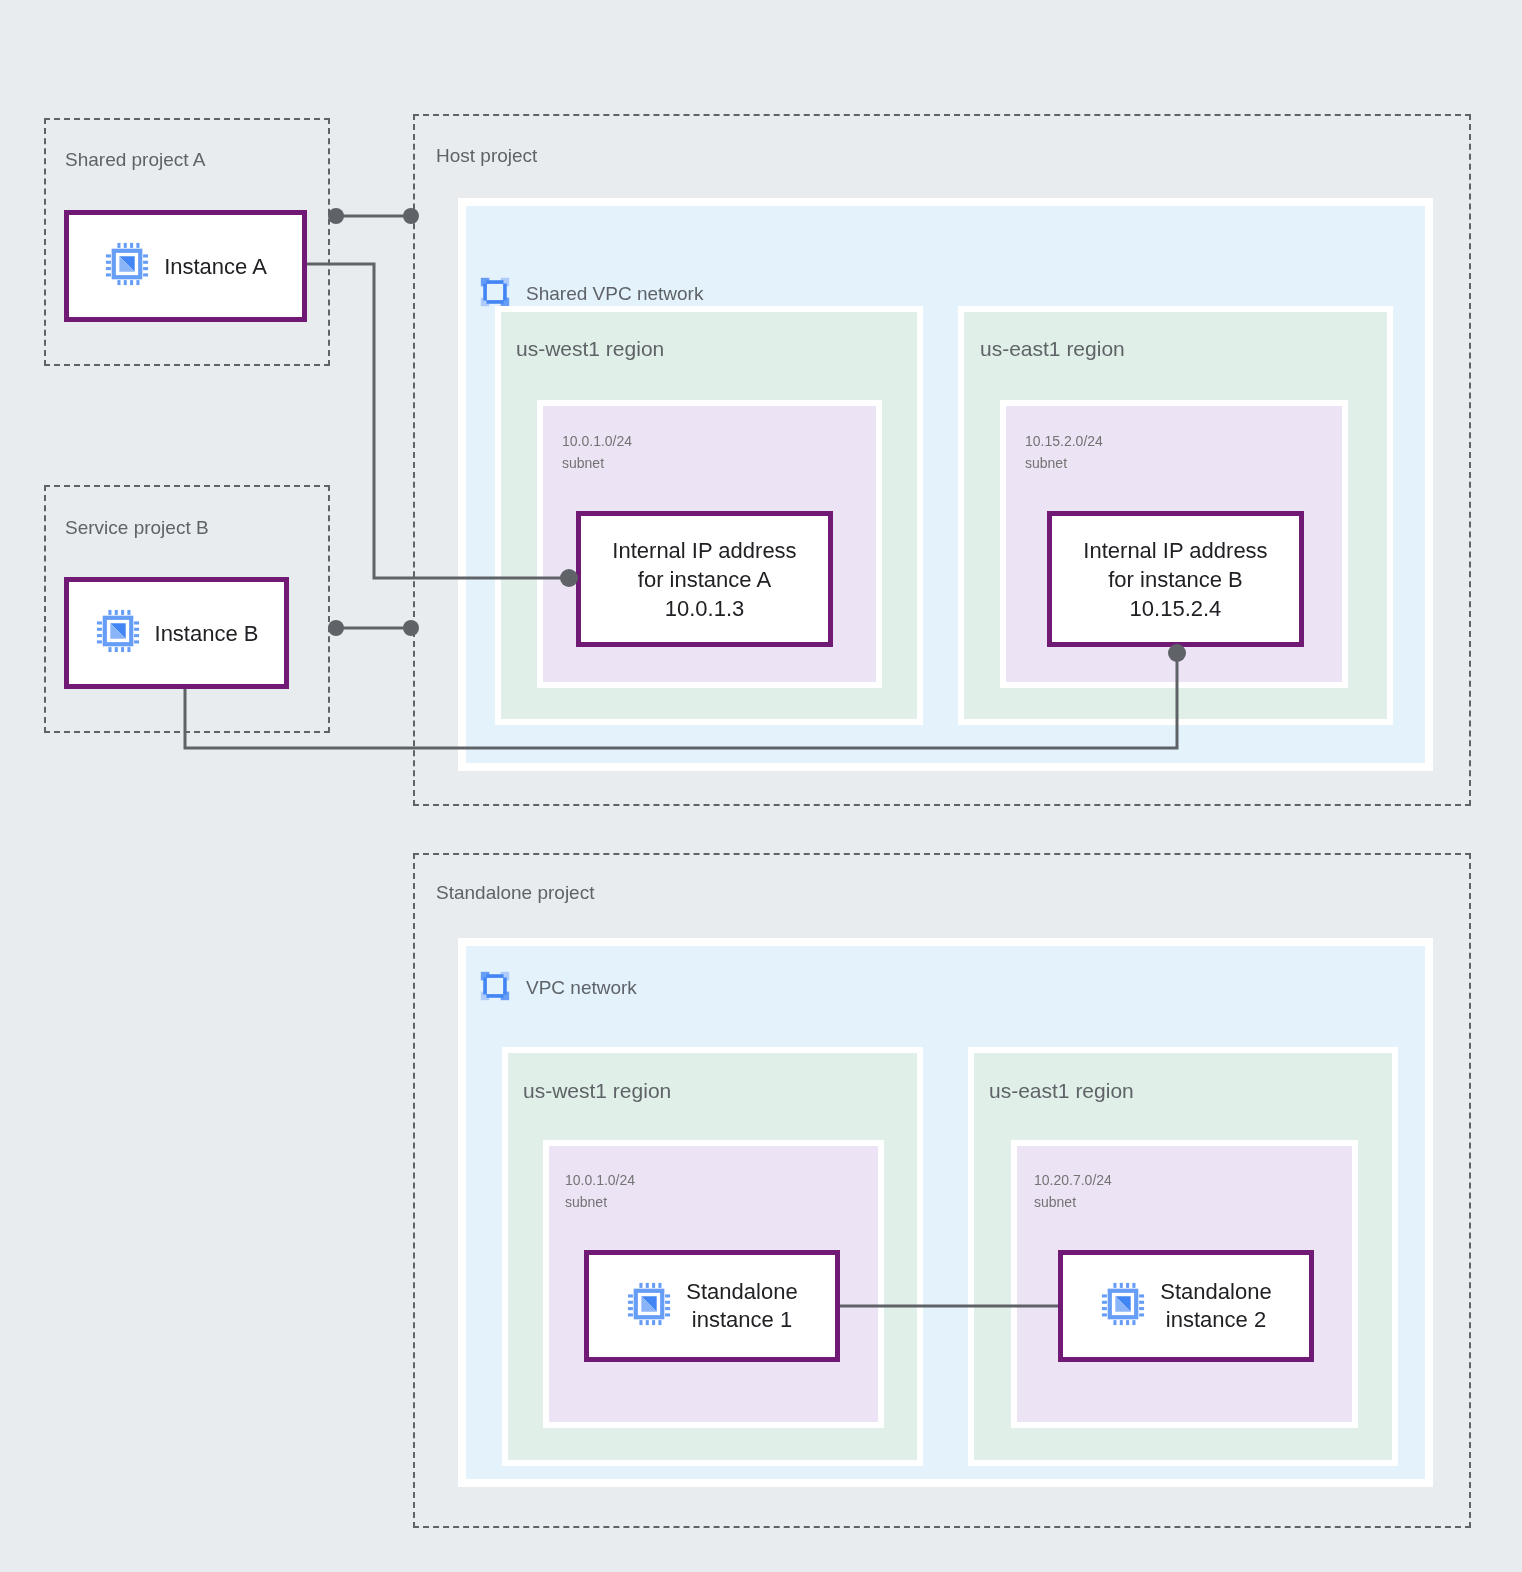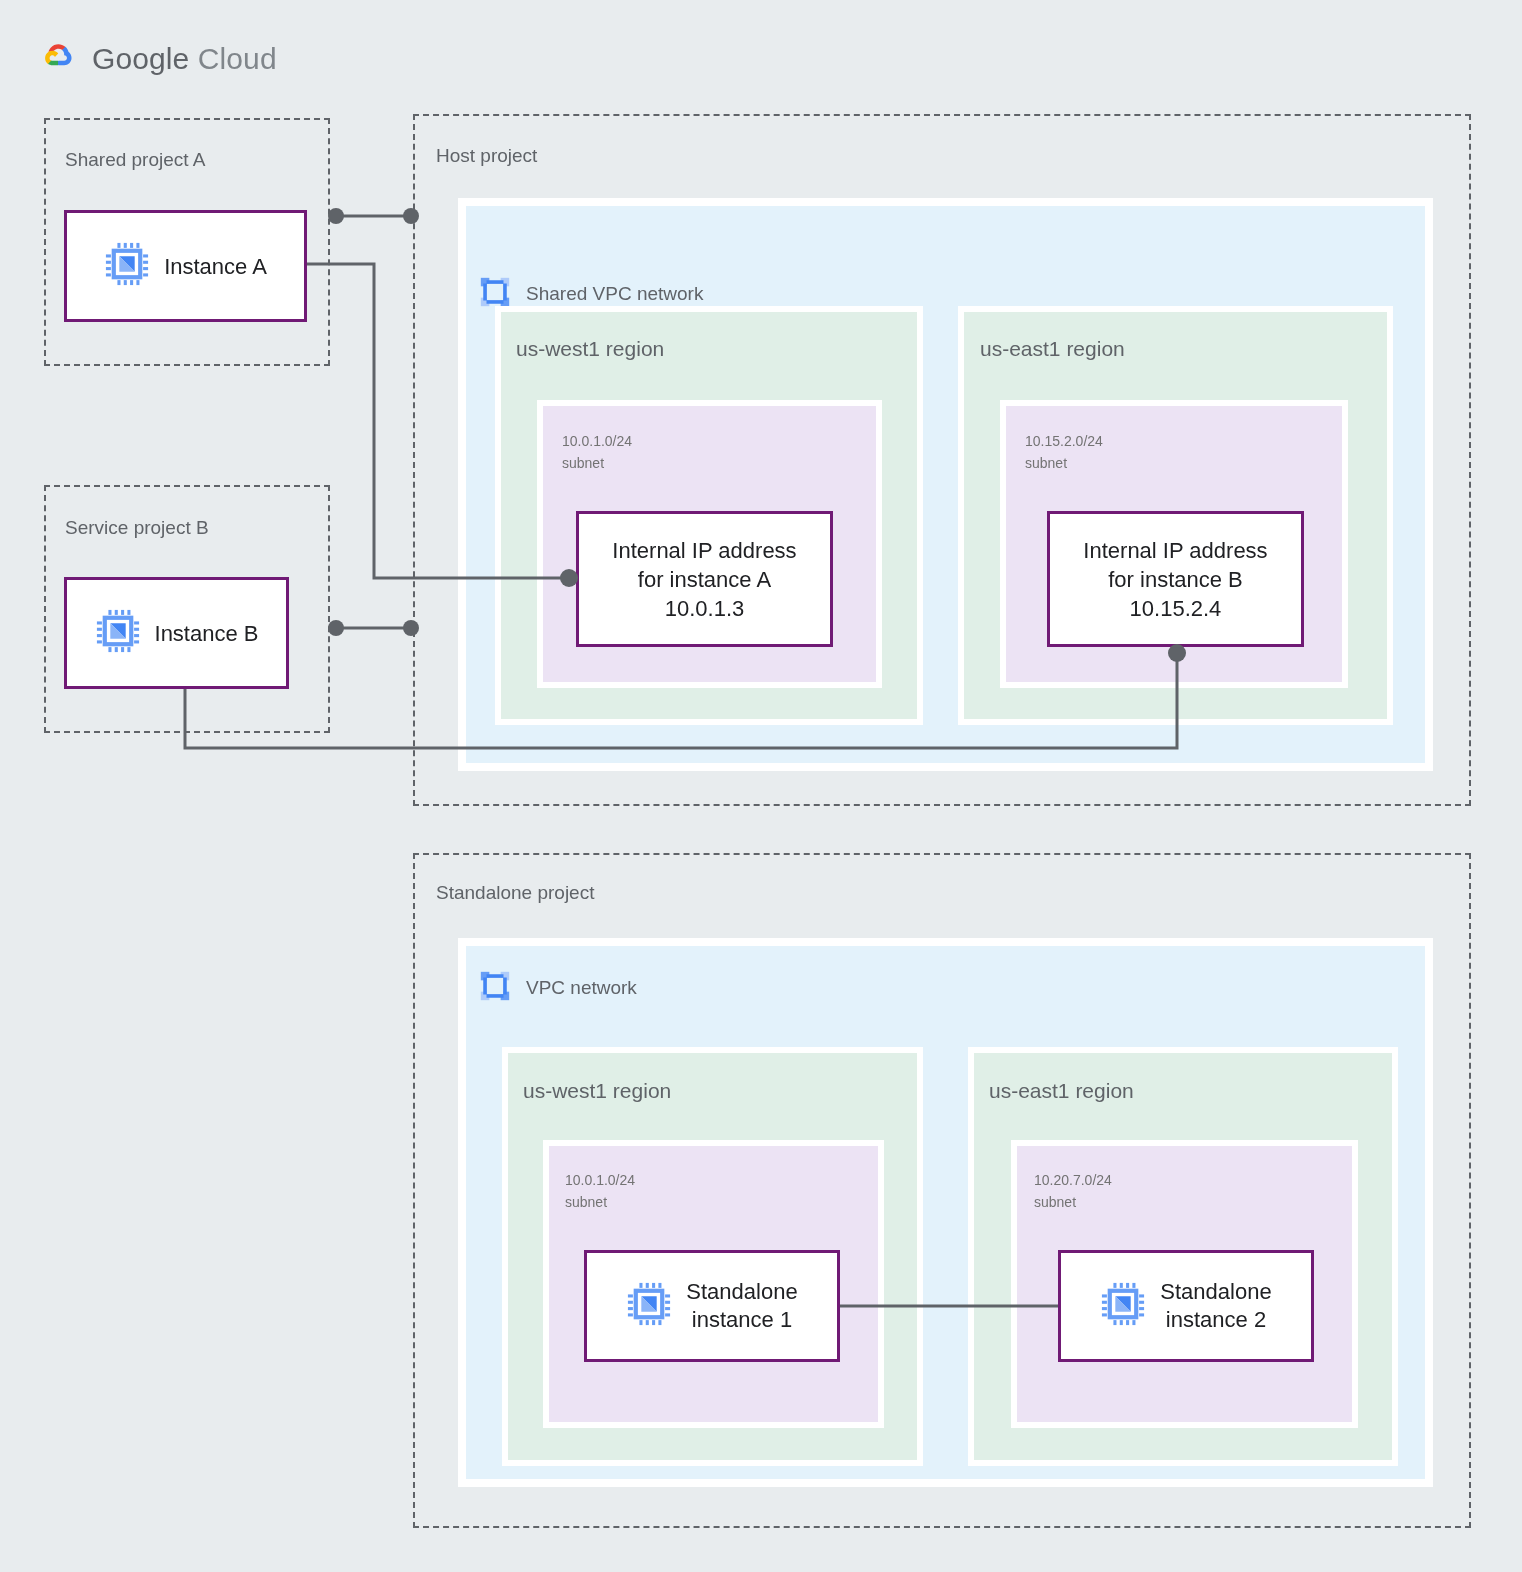--- a/index.html
+++ b/index.html
@@ -94,21 +94,21 @@
     font-size: 14px;
     line-height: 22px;
     color: #737373;
     white-space: pre-line;
   }
 
   
   .card {
     position: absolute;
     background: #ffffff;
-    border: 3px solid #701a75;
+    border: 5px solid #701a75;
     box-sizing: border-box;
     display: flex;
     align-items: center;
     justify-content: center;
   }
   .card-inner {
     display: flex;
     align-items: center;
     gap: 14px;
   }
@@ -139,31 +139,20 @@
     stroke: #5f6368;
     stroke-width: 3;
   }
   .conn-dot { fill: #5f6368; }
 </style>
 </head>
 <body>
 
 <div id="canvas">
 
-  <div class="logo-wrap">
-    <span class="icon">
-      <svg class="logo-mark" viewBox="0 0 48 48">
-        <path d="M30.6 13.8l2.6-2.6.2-1.1c-4.8-4.3-12.3-3.8-16.6 1-1.2 1.3-2.1 3-2.5 4.6l.9-.1 5.2-.9.4-.4c2.3-2.5 6.2-2.9 8.9-.8l.9.3z" fill="#ea4335"></path>
-        <path d="M37.1 15.7c-.6-2.2-1.8-4.2-3.6-5.7l-3.7 3.7c1.6 1.3 2.5 3.2 2.4 5.2v.7c1.8 0 3.2 1.5 3.2 3.2s-1.5 3.2-3.2 3.2h-6.5l-.6.7v3.9l.6.6h6.5c4.6 0 8.4-3.7 8.4-8.3.1-2.8-1.3-5.5-3.5-7.2z" fill="#4285f4"></path>
-        <path d="M18.7 31.2h6.5v-5.2h-6.5c-.5 0-.9-.1-1.3-.3l-.9.3-2.6 2.6-.2.9c1.4 1.1 3.2 1.7 5 1.7z" fill="#34a853"></path>
-        <path d="M18.7 14.6c-4.6 0-8.3 3.8-8.3 8.4 0 2.6 1.2 5 3.2 6.6l3.8-3.8c-1.6-.7-2.3-2.6-1.6-4.2.7-1.6 2.6-2.3 4.2-1.6.7.3 1.3.9 1.6 1.6l3.8-3.8c-1.6-2.1-4.1-3.3-6.7-3.2z" fill="#fbbc05"></path>
-      </svg>
-    </span>
-    <span class="logo-text"><span class="g-bold">Google</span> <span class="g-light">Cloud</span></span>
-  </div>
 
   <div class="project" style="left:44px; top:118px; width:286px; height:248px;"></div>
   <div class="project-label" style="left:65px; top:149px;">Shared project A</div>
   <div class="card" style="left:64px; top:210px; width:243px; height:112px;">
     <div class="card-inner">
       <span class="icon">
         <svg width="46" height="46" viewBox="0 0 24 24">
           <g fill="#669df6">
             <rect x="7" y="1" width="1.6" height="2.6"></rect>
               <rect x="10.3" y="1" width="1.6" height="2.6"></rect>

